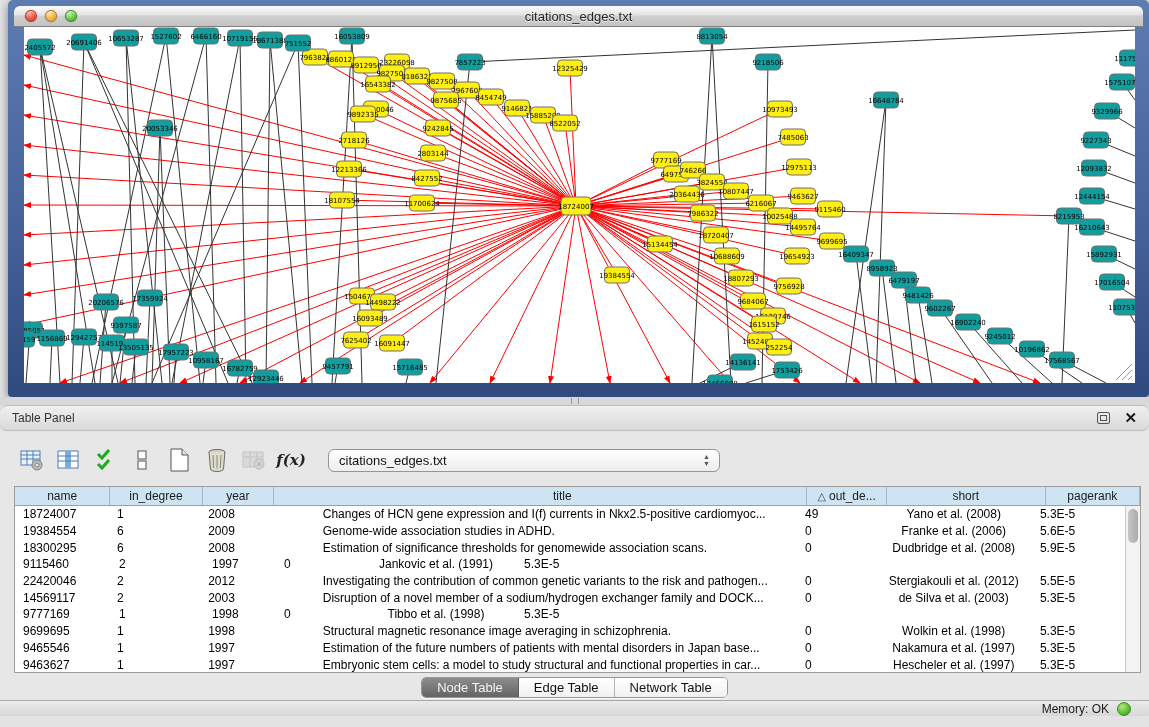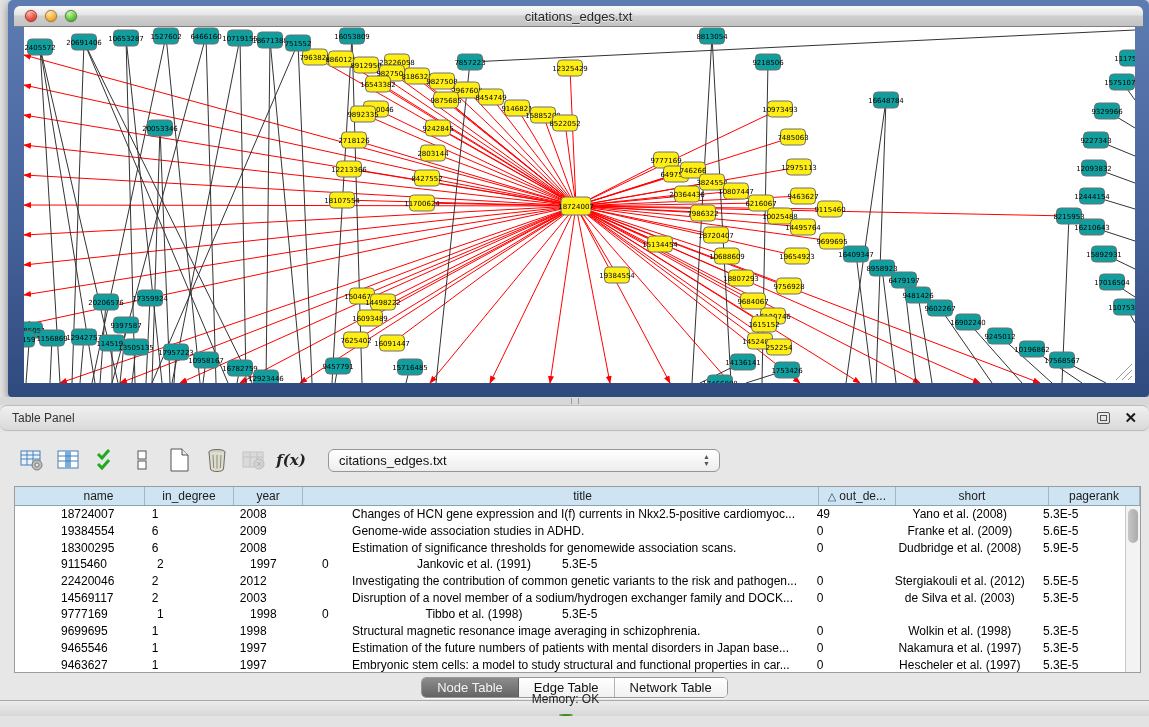--- a/index.html
+++ b/index.html
@@ -91,21 +91,21 @@
     position:absolute; left:14px; top:54px; width:1127px; height:187px;
     background:#ffffff; border:1px solid #9c9c9c;
   }
   .thead{ display:flex; height:19px; background:#cfe4f2; border-bottom:1px solid #8aa4b5; }
   .th{
     display:flex; align-items:center; justify-content:center;
     font-size:12px; color:#1c1c1c; border-right:1px solid #9fb9c9;
     overflow:hidden; white-space:nowrap;
   }
   .th .sort{ color:#16465f; margin-right:3px; font-size:11px; }
-  .c0{width:96px;margin-left:38px;} .c1{width:93px;} .c2{width:72px;} .c3{width:493px;margin-left:44px;}
+  .c0{width:96px;} .c1{width:93px;} .c2{width:72px;} .c3{width:493px;margin-left:44px;}
   .c4{width:80px;} .c5{width:160px;} .c6{width:95px;}
   .cf{ flex:1; border-right:none; }
   .tbody{ position:absolute; left:0; top:19px; right:15px; bottom:0; overflow:hidden; }
   .trow{ display:flex; height:16.7px; background:#fff; }
   .td{
     font-size:12px; color:#000; overflow:hidden; white-space:nowrap;
     display:flex; align-items:center; padding-left:8px;
   }
   .td.c5{ justify-content:center; padding-left:0; }
   .vscroll{
@@ -133,21 +133,21 @@
   .seg-item:last-child{ border-right:none; }
   .seg-item.sel{ background:linear-gradient(#8d8d8d,#646464); color:#f4f4f4; border-right-color:#5c5c5c; }
 
   
   .statusbar{
     position:absolute; left:0; top:700px; width:1149px; height:16px;
     background:linear-gradient(180deg,#ebebeb,#d7d7d7);
     border-top:1px solid #a9a9a9;
     display:flex; align-items:center; justify-content:flex-end;
     padding-right:18px; gap:8px;
-    font-size:12px; color:#1d1d1d;flex-direction:column;
+    font-size:12px; color:#1d1d1d;
   }
   .mem-dot{
     width:14px; height:14px; border-radius:50%;
     background:radial-gradient(circle at 35% 30%, #b3ea7c, #57bd35 60%, #3c9423);
     border:1px solid #3a8a22;
   }
 </style>
 </head>
 <body>
 
@@ -889,21 +889,21 @@
           <div class="td c4">49</div>
           <div class="td c5">Yano et al. (2008)</div>
           <div class="td c6">5.3E-5</div>
         </div>
         <div class="trow">
           <div class="td c0">19384554</div>
           <div class="td c1">6</div>
           <div class="td c2">2009</div>
           <div class="td c3">Genome-wide association studies in ADHD.</div>
           <div class="td c4">0</div>
-          <div class="td c5">Franke et al. (2009)</div>
+          <div class="td c5">Franke et al. (2006)</div>
           <div class="td c6">5.6E-5</div>
         </div>
         <div class="trow">
           <div class="td c0">18300295</div>
           <div class="td c1">6</div>
           <div class="td c2">2008</div>
           <div class="td c3">Estimation of significance thresholds for genomewide association scans.</div>
           <div class="td c4">0</div>
           <div class="td c5">Dudbridge et al. (2008)</div>
           <div class="td c6">5.9E-5</div>

